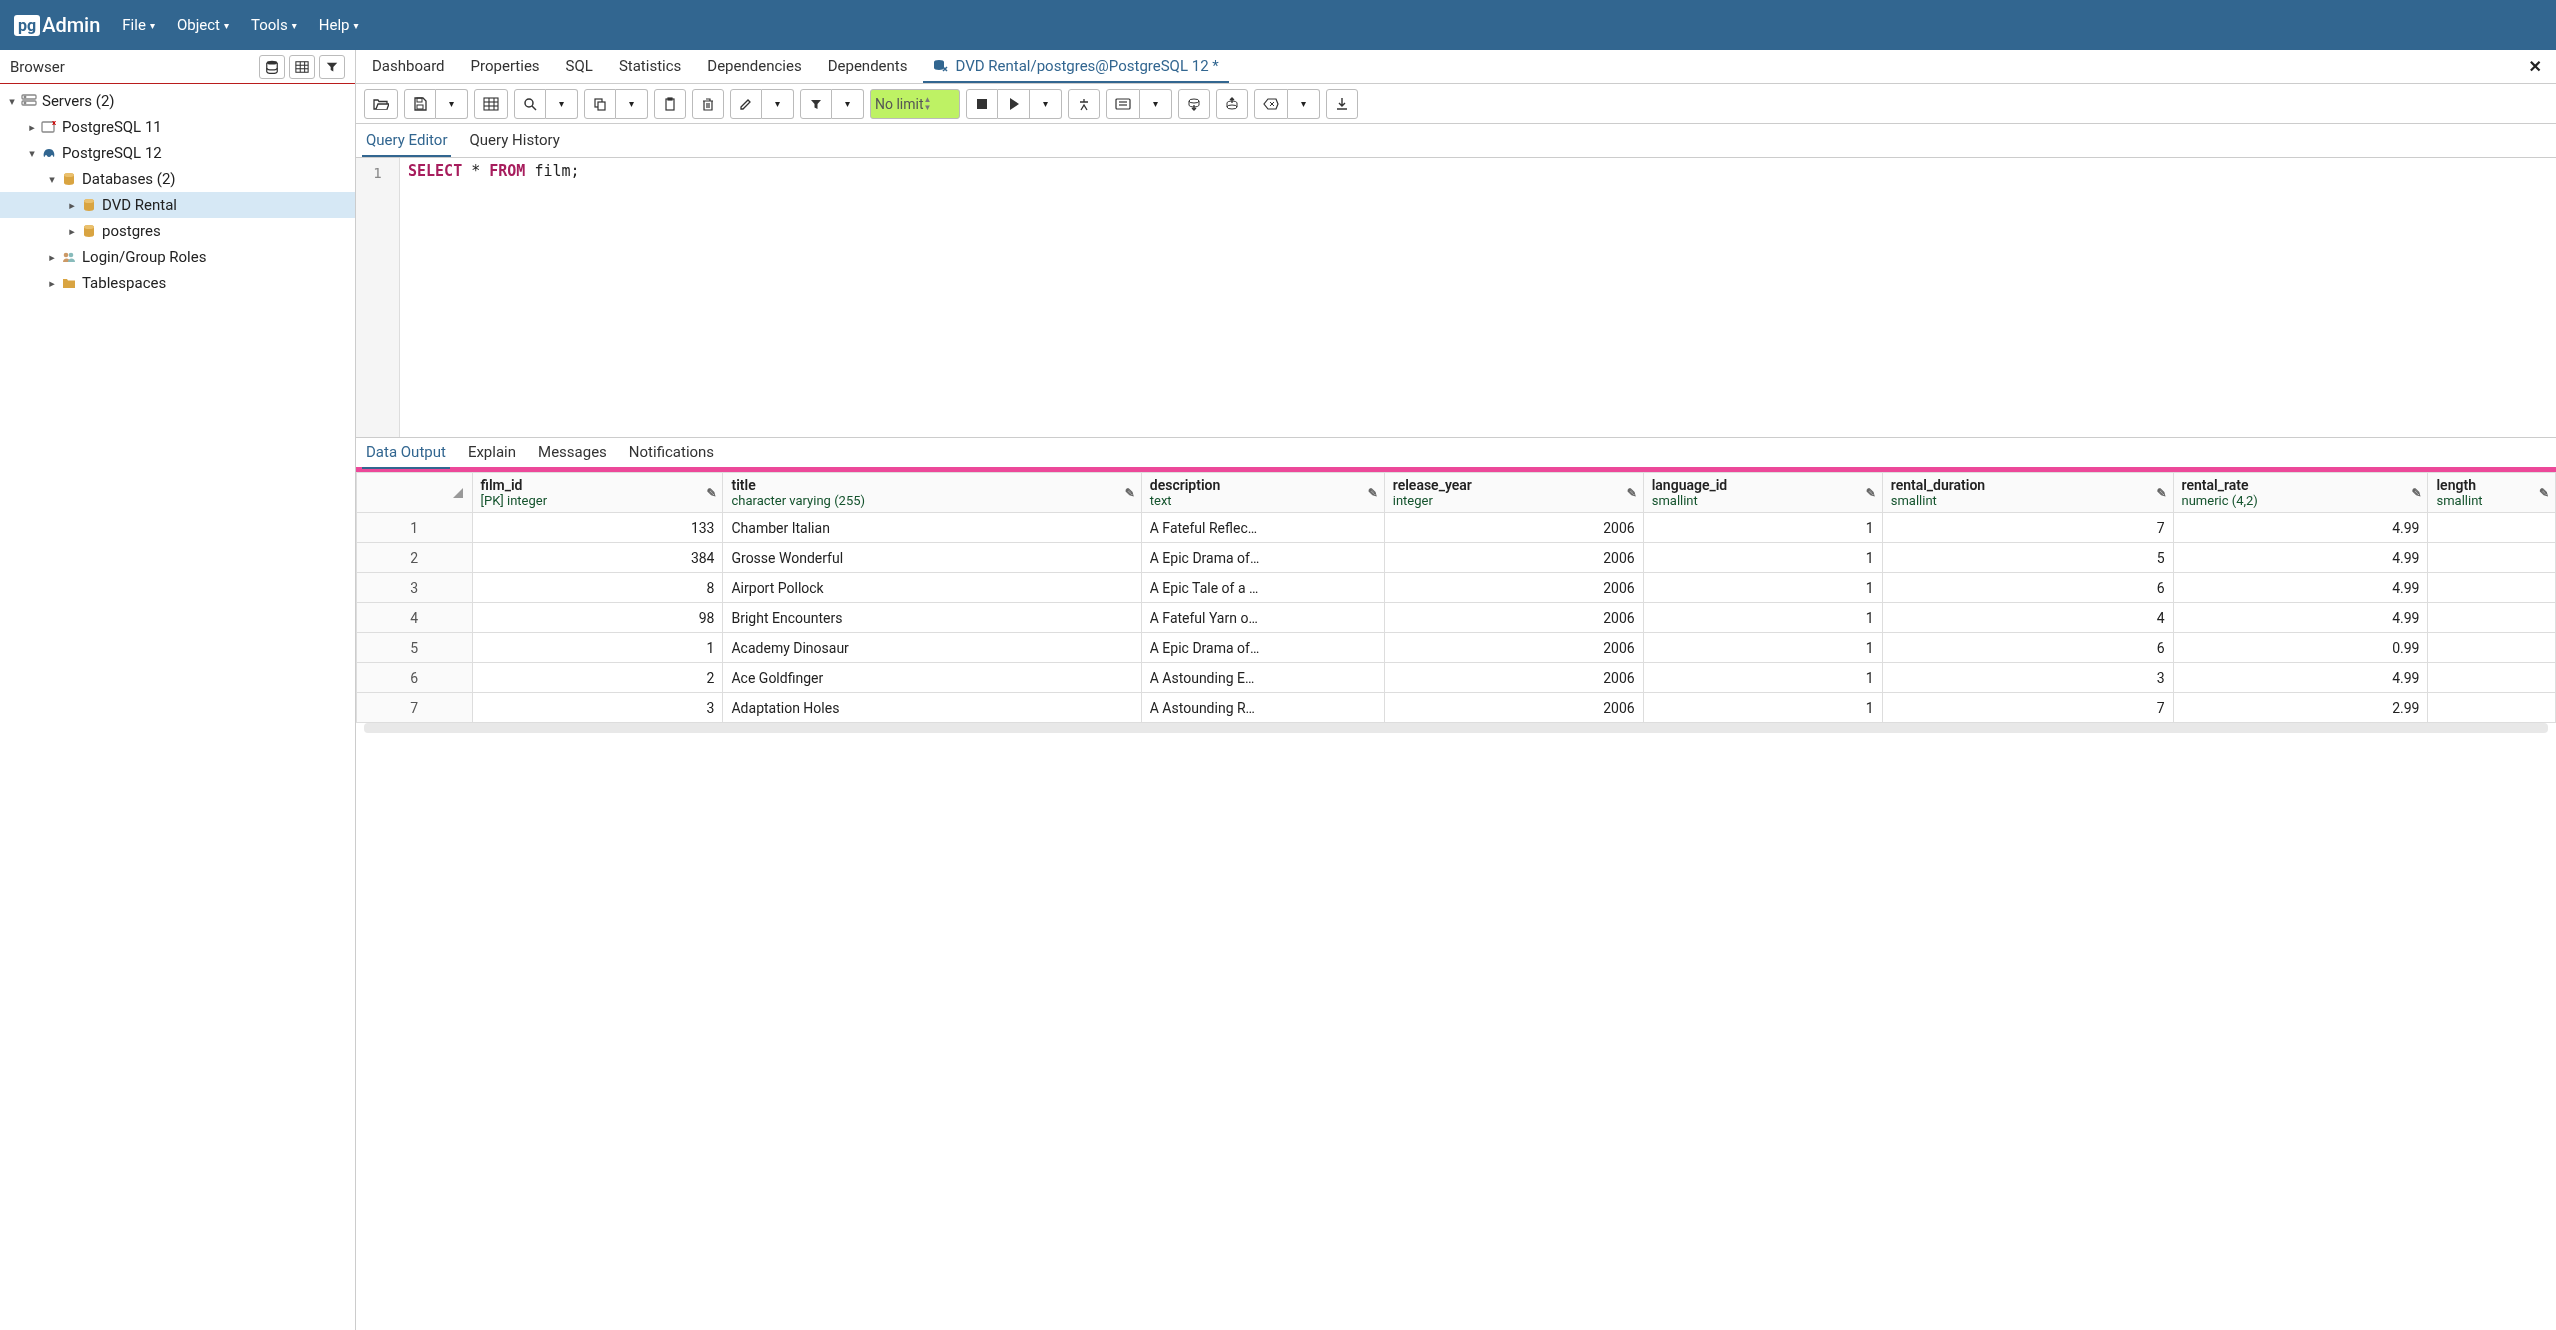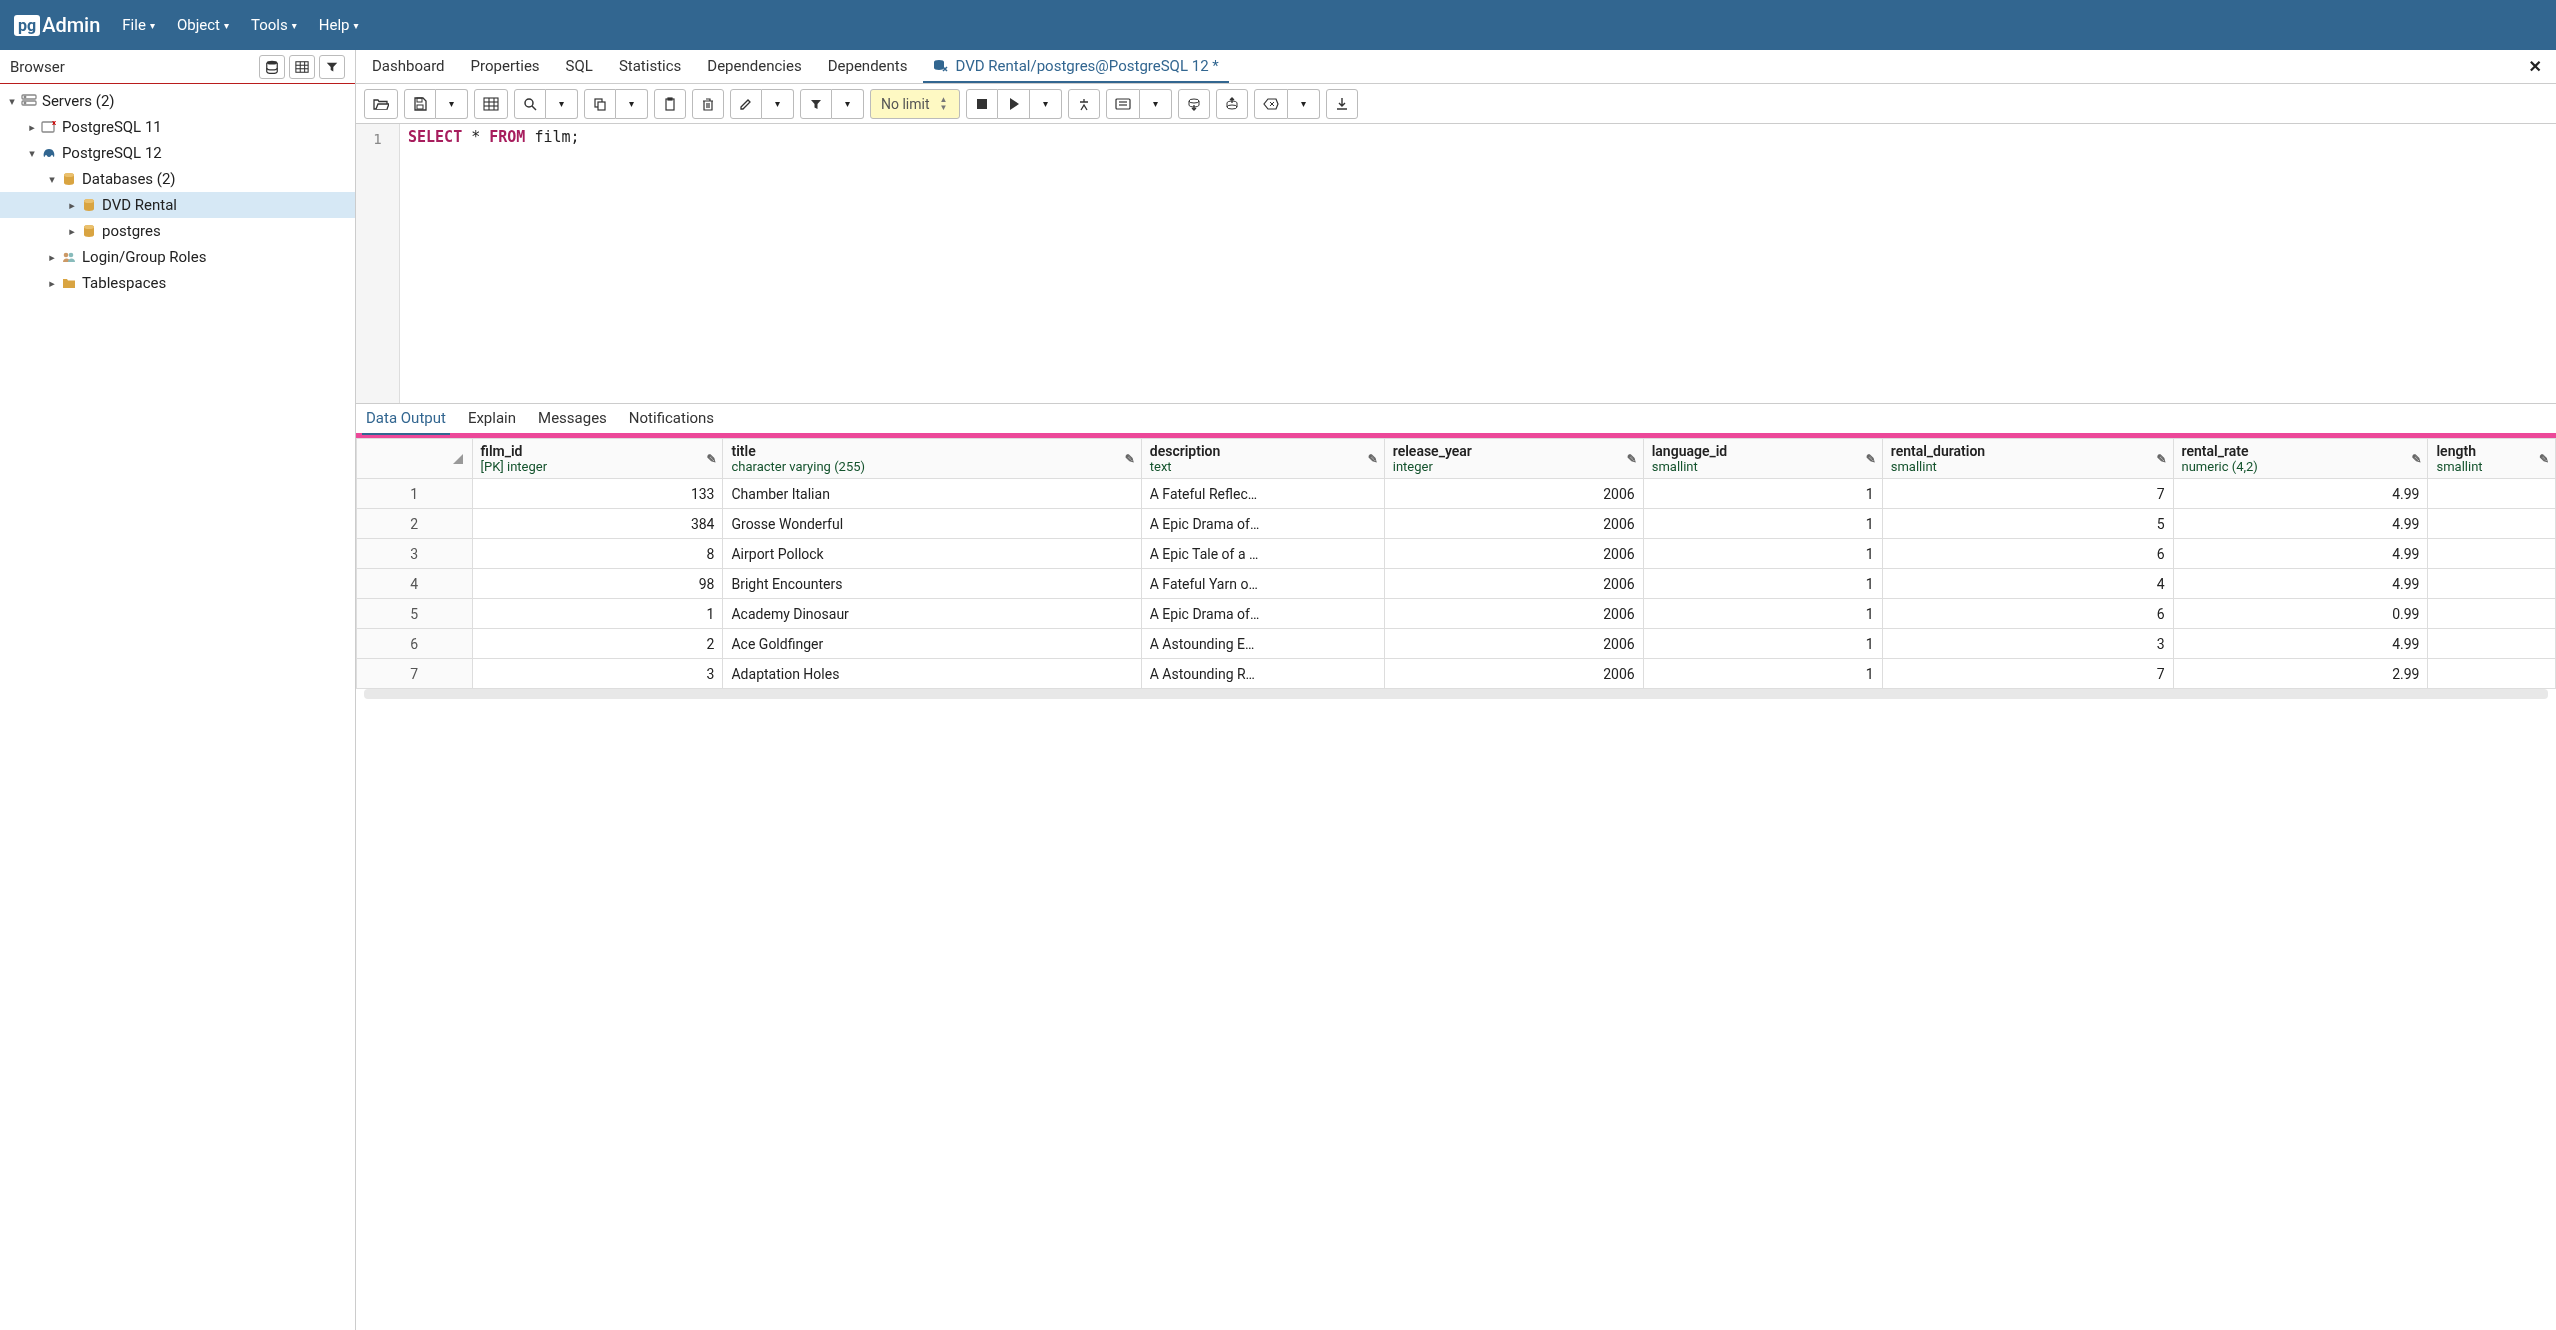--- a/index.html
+++ b/index.html
@@ -40,21 +40,21 @@
 .mtab-close { margin-left: auto; font-size: 16px; font-weight: 700; padding: 0 8px; cursor: pointer; }
 
 
 .toolbar { height: 40px; display: flex; align-items: center; padding: 4px 8px; gap: 6px; border-bottom: 1px solid #ccc; }
 .tb-group { display: flex; }
 .tb-btn { height: 30px; min-width: 32px; border: 1px solid #bbb; background: #fff; display: flex; align-items: center; justify-content: center; cursor: pointer; font-size: 14px; padding: 0 8px; }
 .tb-btn:first-child { border-radius: 3px 0 0 3px; }
 .tb-btn:last-child { border-radius: 0 3px 3px 0; }
 .tb-btn:only-child { border-radius: 3px; }
 .tb-group .tb-btn + .tb-btn { border-left: none; }
-.tb-select { height: 30px; border: 1px solid #bbb; border-radius: 3px; background: #fef9c3; padding: 0 10px; display: flex; align-items: center; gap: 10px; min-width: 90px; color: #555; }
+.tb-select { height: 30px; border: 1px solid #bbb; border-radius: 3px; background: #bef264; padding: 0 4px; display: flex; align-items: center; min-width: 90px; color: #555; }
 .spin { display: flex; flex-direction: column; font-size: 8px; line-height: 8px; color: #777; }
 
 
 .connbar { height: 30px; background: #6b6b6b; color: #fff; display: flex; align-items: center; }
 .conn-icon { width: 38px; display: flex; justify-content: center; border-right: 1px solid #888; height: 100%; align-items: center; }
 .conn-text { padding: 0 10px; font-size: 15px; }
 
 
 .sub-tabs { height: 34px; display: flex; align-items: center; border-bottom: 1px solid #ccc; padding: 0 6px; gap: 14px; }
 .stab { padding: 6px 4px; font-size: 15px; color: #333; cursor: pointer; border-bottom: 2px solid transparent; }
@@ -423,20 +423,24 @@
         <div class="tb-group">
             <div class="tb-btn">
               <svg width="14" height="14" viewBox="0 0 14 14" fill="none" stroke="#333" stroke-width="1.4">
                 <path d="M7 1v8M4 6l3 3 3-3M2 12h10"></path>
               </svg>
             </div>
           </div>
       </div>
 
 
+      <div class="sub-tabs">
+        <div class="stab active">Query Editor</div>
+        <div class="stab">Query History</div>
+      </div>
 
       <div class="editor">
         <div class="gutter">
             <div class="gutter-line">1</div>
           </div>
         <div class="code">
           <span class="kw">SELECT</span><span class="op"> * </span><span class="kw">FROM</span><span> film;</span>
         </div>
       </div>
 

